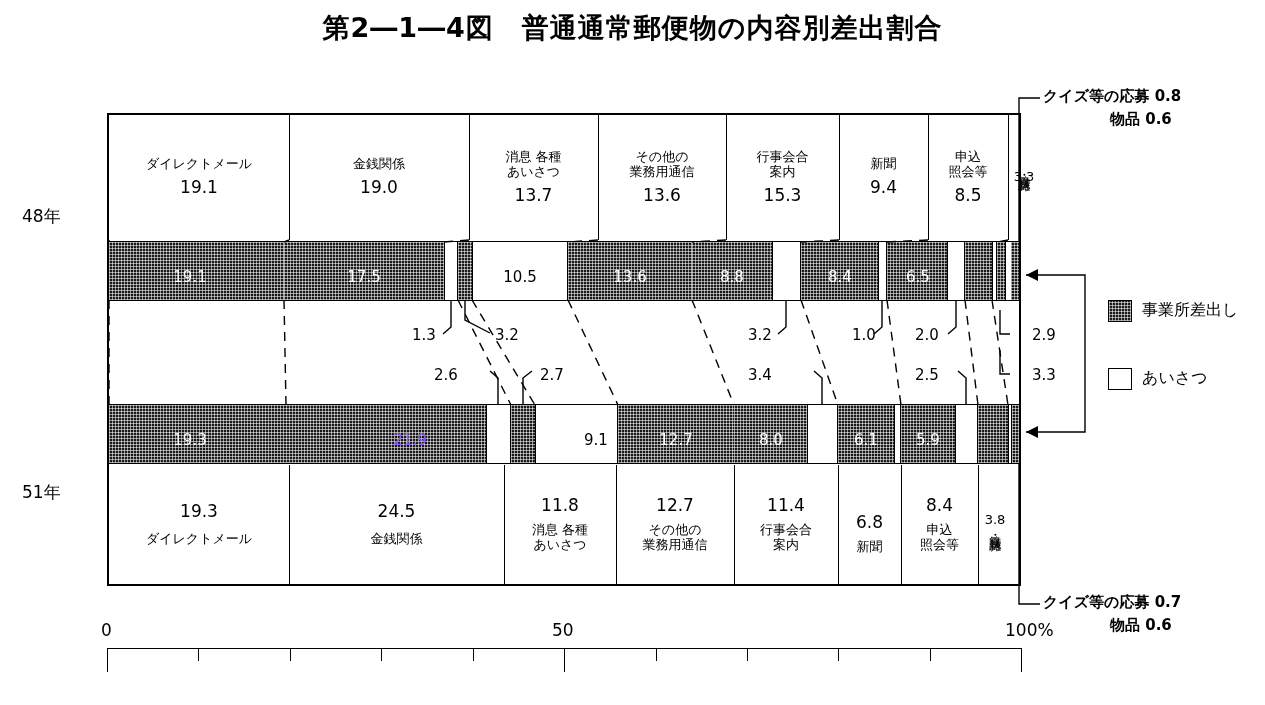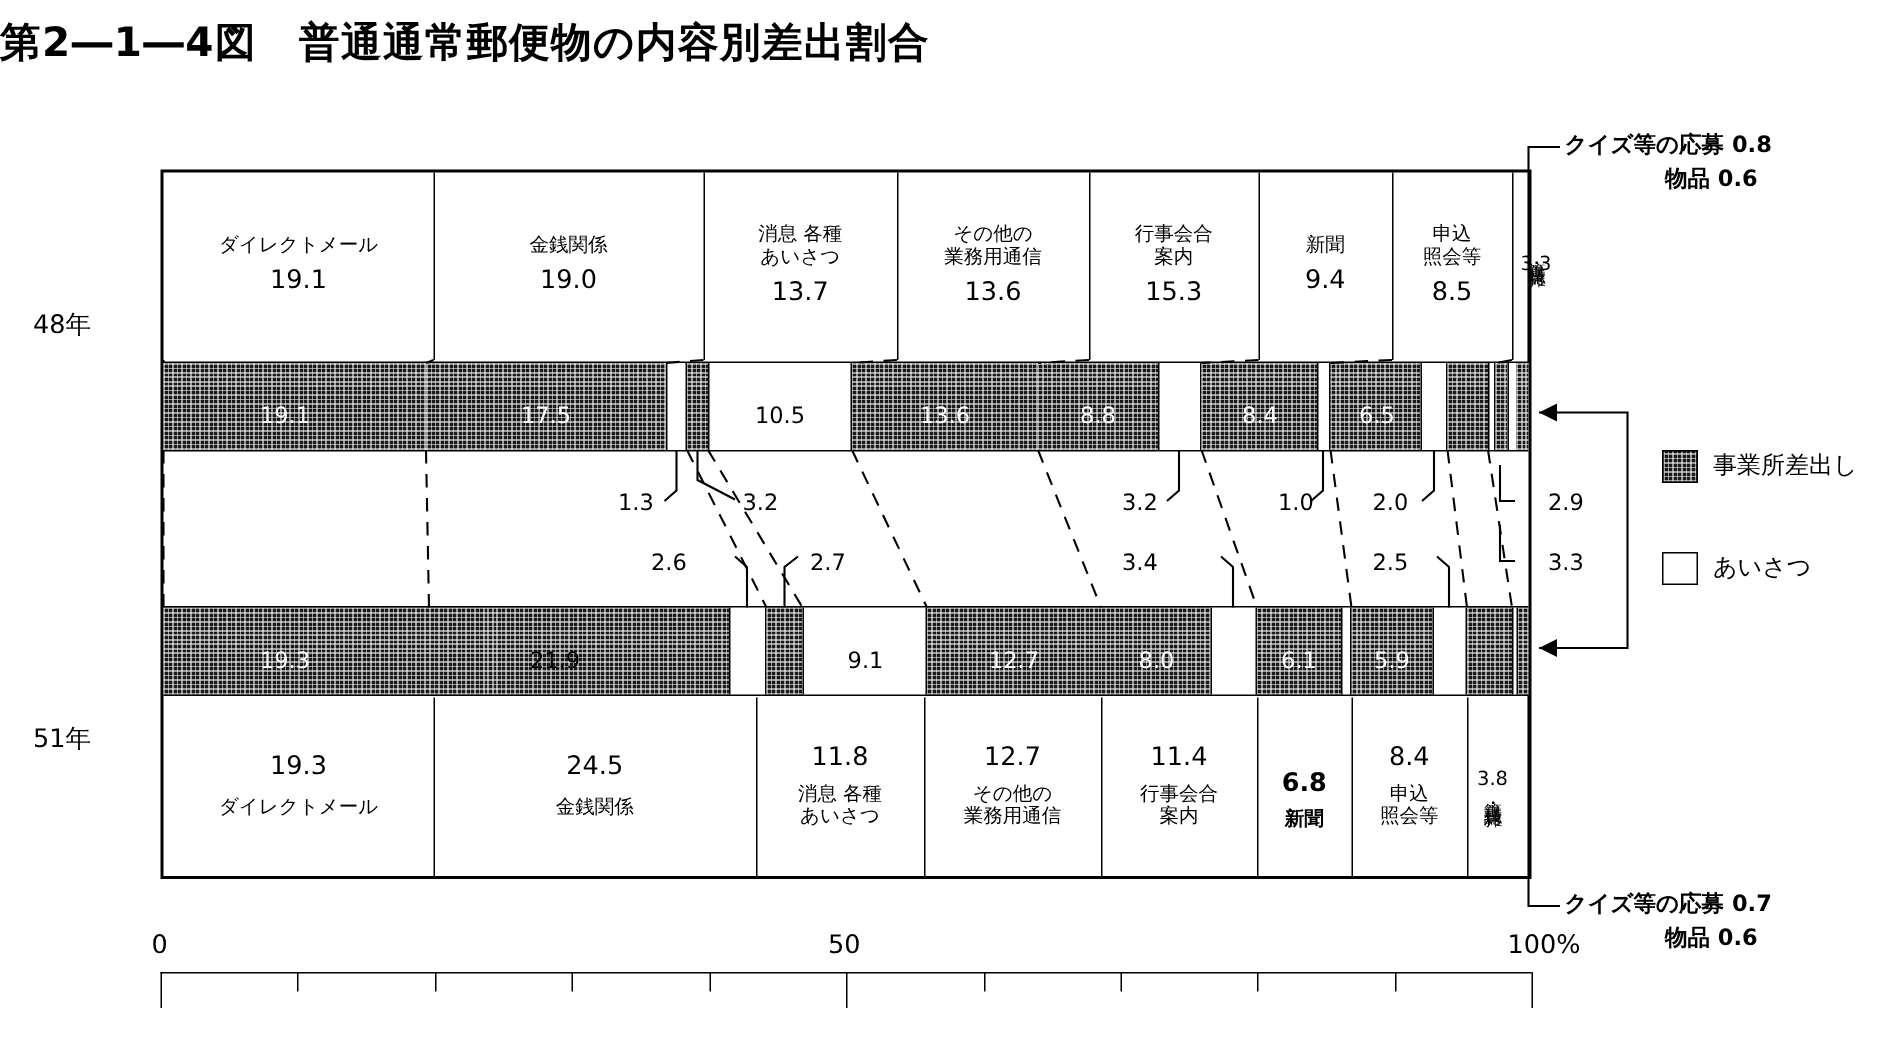--- a/index.html
+++ b/index.html
@@ -1,19 +1,19 @@
 <!DOCTYPE html>
 <html><head>
 <meta charset="utf-8">
 <style>
   html,body{margin:0;padding:0;background:#fff;}
   body{width:1265px;height:705px;position:relative;font-family:"Liberation Sans","DejaVu Sans",sans-serif;color:#000;}
   #stage{position:absolute;left:0;top:0;width:1265px;height:705px;overflow:hidden;}
 
-  .title{position:absolute;left:0;top:10px;width:1265px;text-align:left;font-size:27px;font-weight:bold;letter-spacing:1px;font-family:"DejaVu Sans",sans-serif;}
+  .title{position:absolute;left:0;top:10px;width:1265px;text-align:center;font-size:27px;font-weight:bold;letter-spacing:1px;font-family:"DejaVu Sans",sans-serif;}
 
   
   .frame{position:absolute;left:107px;top:113px;width:914px;height:473px;border:2px solid #000;box-sizing:border-box;}
 
   .seg{position:absolute;box-sizing:border-box;}
   .v-line{position:absolute;width:1px;background:#000;}
   .h-line{position:absolute;height:1px;background:#000;}
 
   
   .hatch{
@@ -143,22 +143,22 @@
   <div class="seg white" style="left:894px;top:405px;width:7px;height:58px;border-left:1px solid #000;border-right:1px solid #000;"></div>
   <div class="seg hatch" style="left:901px;top:405px;width:54px;height:58px;"></div>
   <div class="seg white" style="left:955px;top:405px;width:23px;height:58px;border-left:1px solid #000;border-right:1px solid #000;"></div>
   <div class="seg hatch" style="left:978px;top:405px;width:30px;height:58px;"></div>
   <div class="seg white" style="left:1008px;top:405px;width:4px;height:58px;border-left:1px solid #000;border-right:1px solid #000;"></div>
   <div class="seg hatch" style="left:1012px;top:405px;width:7px;height:58px;"></div>
   <div class="h-line" style="left:109px;top:404px;width:910px;"></div>
   <div class="h-line" style="left:109px;top:463px;width:910px;"></div>
 
   <div class="barnum" style="left:150px;top:431px;width:80px;color:#fff;">19.3</div>
-  <div class="barnum" style="left:330px;top:431px;width:80px;color:#000000;">21.9</div>
-  <div class="barnum" style="left:537px;top:431px;width:80px;color:#000;">9.1</div>
+  <div class="barnum" style="left:346px;top:431px;width:80px;color:#8b5cf6;padding-left:24px;">21.9</div>
+  <div class="barnum" style="left:556px;top:431px;width:80px;color:#000;">9.1</div>
   <div class="barnum" style="left:636px;top:431px;width:80px;color:#fff;">12.7</div>
   <div class="barnum" style="left:731px;top:431px;width:80px;color:#fff;">8.0</div>
   <div class="barnum" style="left:826px;top:431px;width:80px;color:#fff;">6.1</div>
   <div class="barnum" style="left:888px;top:431px;width:80px;color:#fff;">5.9</div>
 
   <div class="cellbox" style="left:109px;top:465px;width:180px;height:119px;">
     <div class="num" style="margin:0 0 10px 0;">19.3</div>
     <div class="lbl">ダイレクトメール</div>
   </div>
   <div class="cellbox" style="left:289px;top:465px;width:215px;height:119px;">
@@ -173,21 +173,21 @@
   <div class="cellbox" style="left:616px;top:465px;width:118px;height:119px;">
     <div class="num" style="margin:0 0 8px 0;">12.7</div>
     <div class="lbl">その他の
 業務用通信</div>
   </div>
   <div class="cellbox" style="left:734px;top:465px;width:104px;height:119px;">
     <div class="num" style="margin:0 0 8px 0;">11.4</div>
     <div class="lbl">行事会合
 案内</div>
   </div>
-  <div class="cellbox" style="left:838px;top:465px;width:63px;height:138px;font-weight:bold;">
+  <div class="cellbox" style="left:838px;top:465px;width:63px;height:138px;">
     <div class="num" style="margin:0 0 8px 0;">6.8</div>
     <div class="lbl">新聞</div>
   </div>
   <div class="cellbox" style="left:901px;top:465px;width:77px;height:119px;">
     <div class="num" style="margin:0 0 8px 0;">8.4</div>
     <div class="lbl">申込
 照会等</div>
   </div>
   <div class="cellbox" style="left:978px;top:465px;width:34px;height:113px;">
     <div style="font-size:13px;font-family:'DejaVu Sans',sans-serif;">3.8</div>

